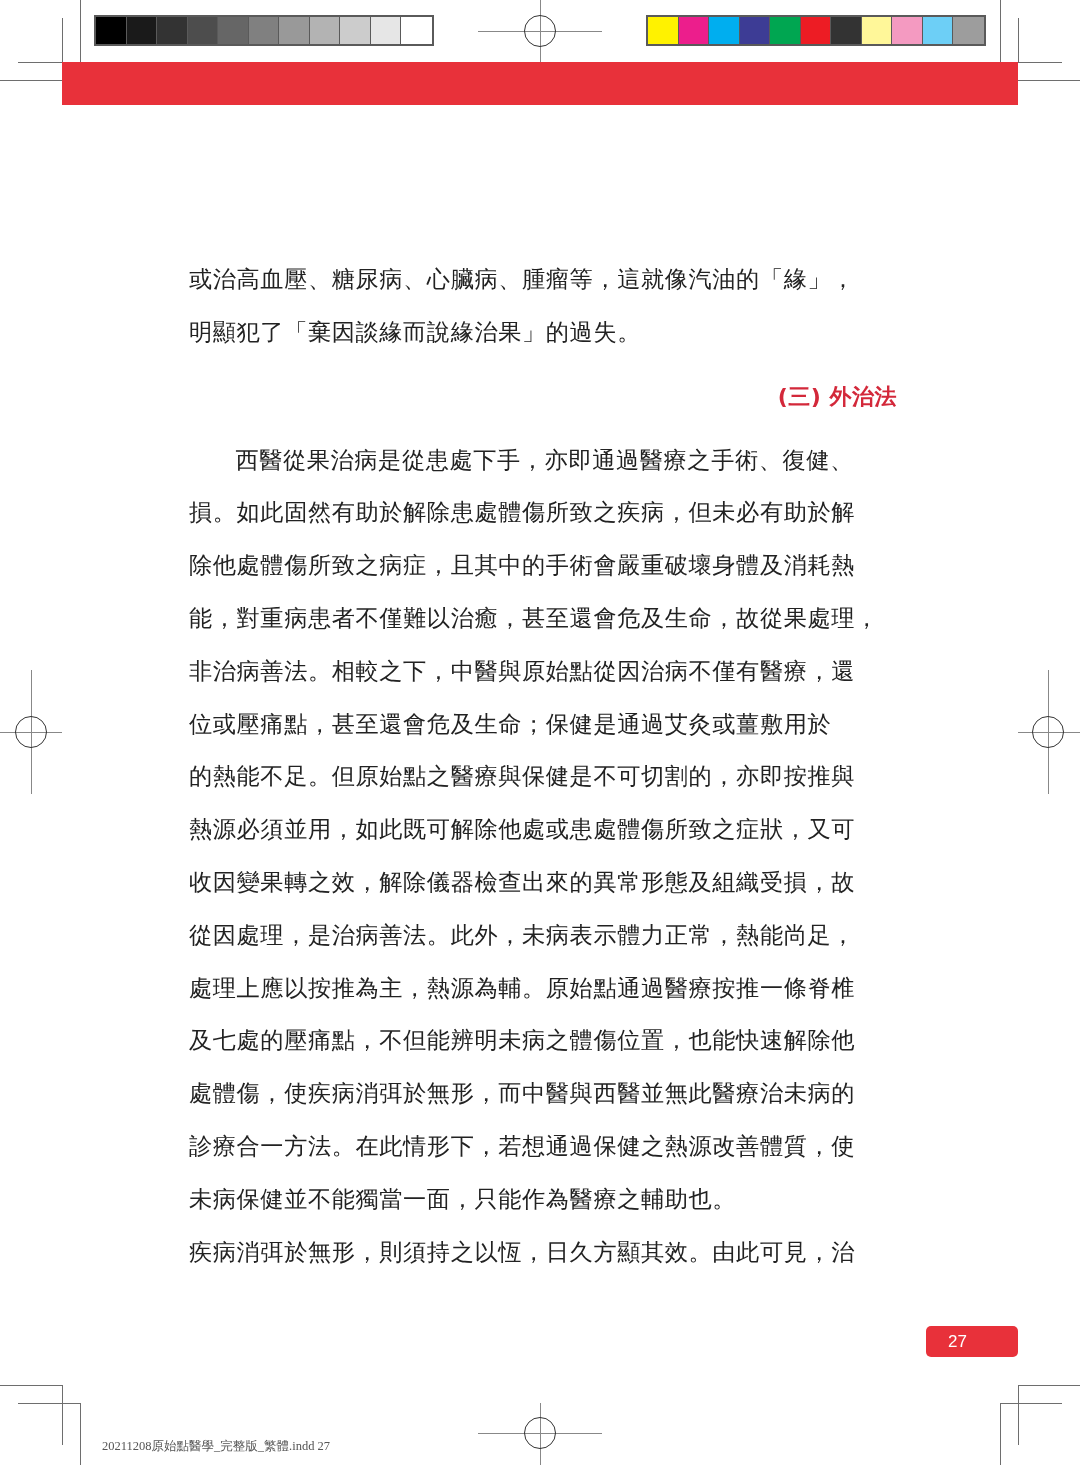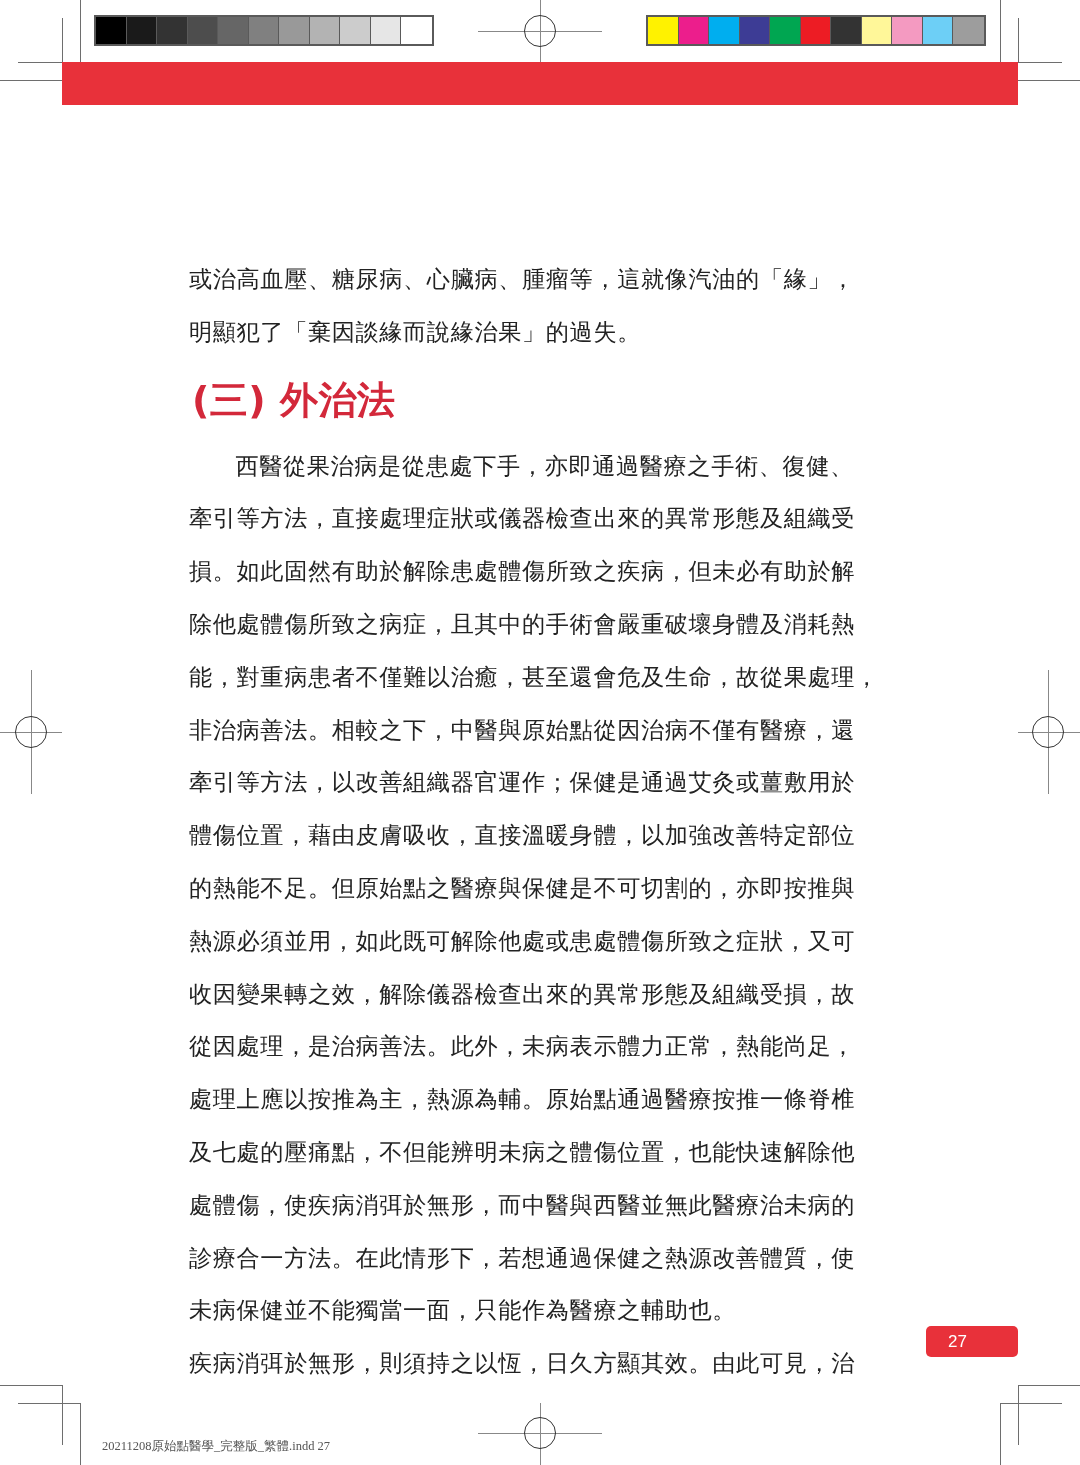--- a/index.html
+++ b/index.html
@@ -7,21 +7,21 @@
   .line-h{position:absolute;height:1px;background:#6e6e6e;}
   .line-v{position:absolute;width:1px;background:#6e6e6e;}
   .swatch-strip{position:absolute;top:15px;height:31px;display:flex;border:2px solid #5a5a5a;box-sizing:border-box;}
   .swatch{height:100%;border-right:1px solid #5a5a5a;box-sizing:border-box;}
   .swatch:last-child{border-right:none;}
   .reg-circle{position:absolute;border:1px solid #333;border-radius:50%;box-sizing:border-box;}
   .red-band{position:absolute;left:62px;top:62px;width:956px;height:43px;background:#e8313a;}
   .content{position:absolute;left:180px;top:248px;width:722px;color:#222;}
   .para{font-size:23.2px;line-height:43.8px;letter-spacing:0.6px;margin:9px;text-align:justify;}
   .para.indent{text-indent:2em;}
-  .heading{color:#d3283a;font-size:38px;font-weight:bold;margin:12px;height:76px;line-height:76px;position:relative;top:-4px;letter-spacing:0.5px;}
+  .heading{color:#d3283a;font-size:22px;font-weight:bold;margin:5px;height:76px;line-height:76px;position:relative;top:-4px;letter-spacing:0.5px;text-align:right;}
   .page-badge{position:absolute;left:926px;top:1326px;width:92px;height:31px;background:#e8313a;border-radius:5px;color:#fff;font-size:17px;line-height:31px;text-indent:22px;font-family:"Liberation Sans",sans-serif;}
   .slug{position:absolute;top:1438px;font-family:"Liberation Serif","DejaVu Serif",serif;font-size:12.5px;color:#555;text-align:right;}
 </style>
 </head>
 <body>
 
 <div>
   <div class="line-v" style="left:62px;top:18px;height:44px;"></div>
   <div class="line-v" style="left:80px;top:0;height:62px;"></div>
   <div class="line-h" style="left:18px;top:62px;width:44px;"></div>
@@ -83,27 +83,25 @@
 <div class="content">
   <div>
     <p class="para">或治高血壓、糖尿病、心臟病、腫瘤等，這就像汽油的「緣」，</p>
     <p class="para">明顯犯了「棄因談緣而說緣治果」的過失。</p>
   </div>
 
   <h2 class="heading">(三) 外治法</h2>
 
   <div style="margin-top:-10px;">
     <p class="para indent">西醫從果治病是從患處下手，亦即通過醫療之手術、復健、</p>
-    <p class="para">牽引等方法，直接處理症狀或儀器檢查出來的異常形態及組織受</p>
     <p class="para">損。如此固然有助於解除患處體傷所致之疾病，但未必有助於解</p>
     <p class="para">除他處體傷所致之病症，且其中的手術會嚴重破壞身體及消耗熱</p>
     <p class="para">能，對重病患者不僅難以治癒，甚至還會危及生命，故從果處理，</p>
     <p class="para">非治病善法。相較之下，中醫與原始點從因治病不僅有醫療，還</p>
-    <p class="para">牽引等方法，以改善組織器官運作；保健是通過艾灸或薑敷用於</p>
-    <p class="para">體傷位置，藉由皮膚吸收，直接溫暖身體，以加強改善特定部位</p>
+    <p class="para">位或壓痛點，甚至還會危及生命；保健是通過艾灸或薑敷用於</p>
     <p class="para">的熱能不足。但原始點之醫療與保健是不可切割的，亦即按推與</p>
     <p class="para">熱源必須並用，如此既可解除他處或患處體傷所致之症狀，又可</p>
     <p class="para">收因變果轉之效，解除儀器檢查出來的異常形態及組織受損，故</p>
     <p class="para">從因處理，是治病善法。此外，未病表示體力正常，熱能尚足，</p>
     <p class="para">處理上應以按推為主，熱源為輔。原始點通過醫療按推一條脊椎</p>
     <p class="para">及七處的壓痛點，不但能辨明未病之體傷位置，也能快速解除他</p>
     <p class="para">處體傷，使疾病消弭於無形，而中醫與西醫並無此醫療治未病的</p>
     <p class="para">診療合一方法。在此情形下，若想通過保健之熱源改善體質，使</p>
     <p class="para">未病保健並不能獨當一面，只能作為醫療之輔助也。</p>
     <p class="para">疾病消弭於無形，則須持之以恆，日久方顯其效。由此可見，治</p>

